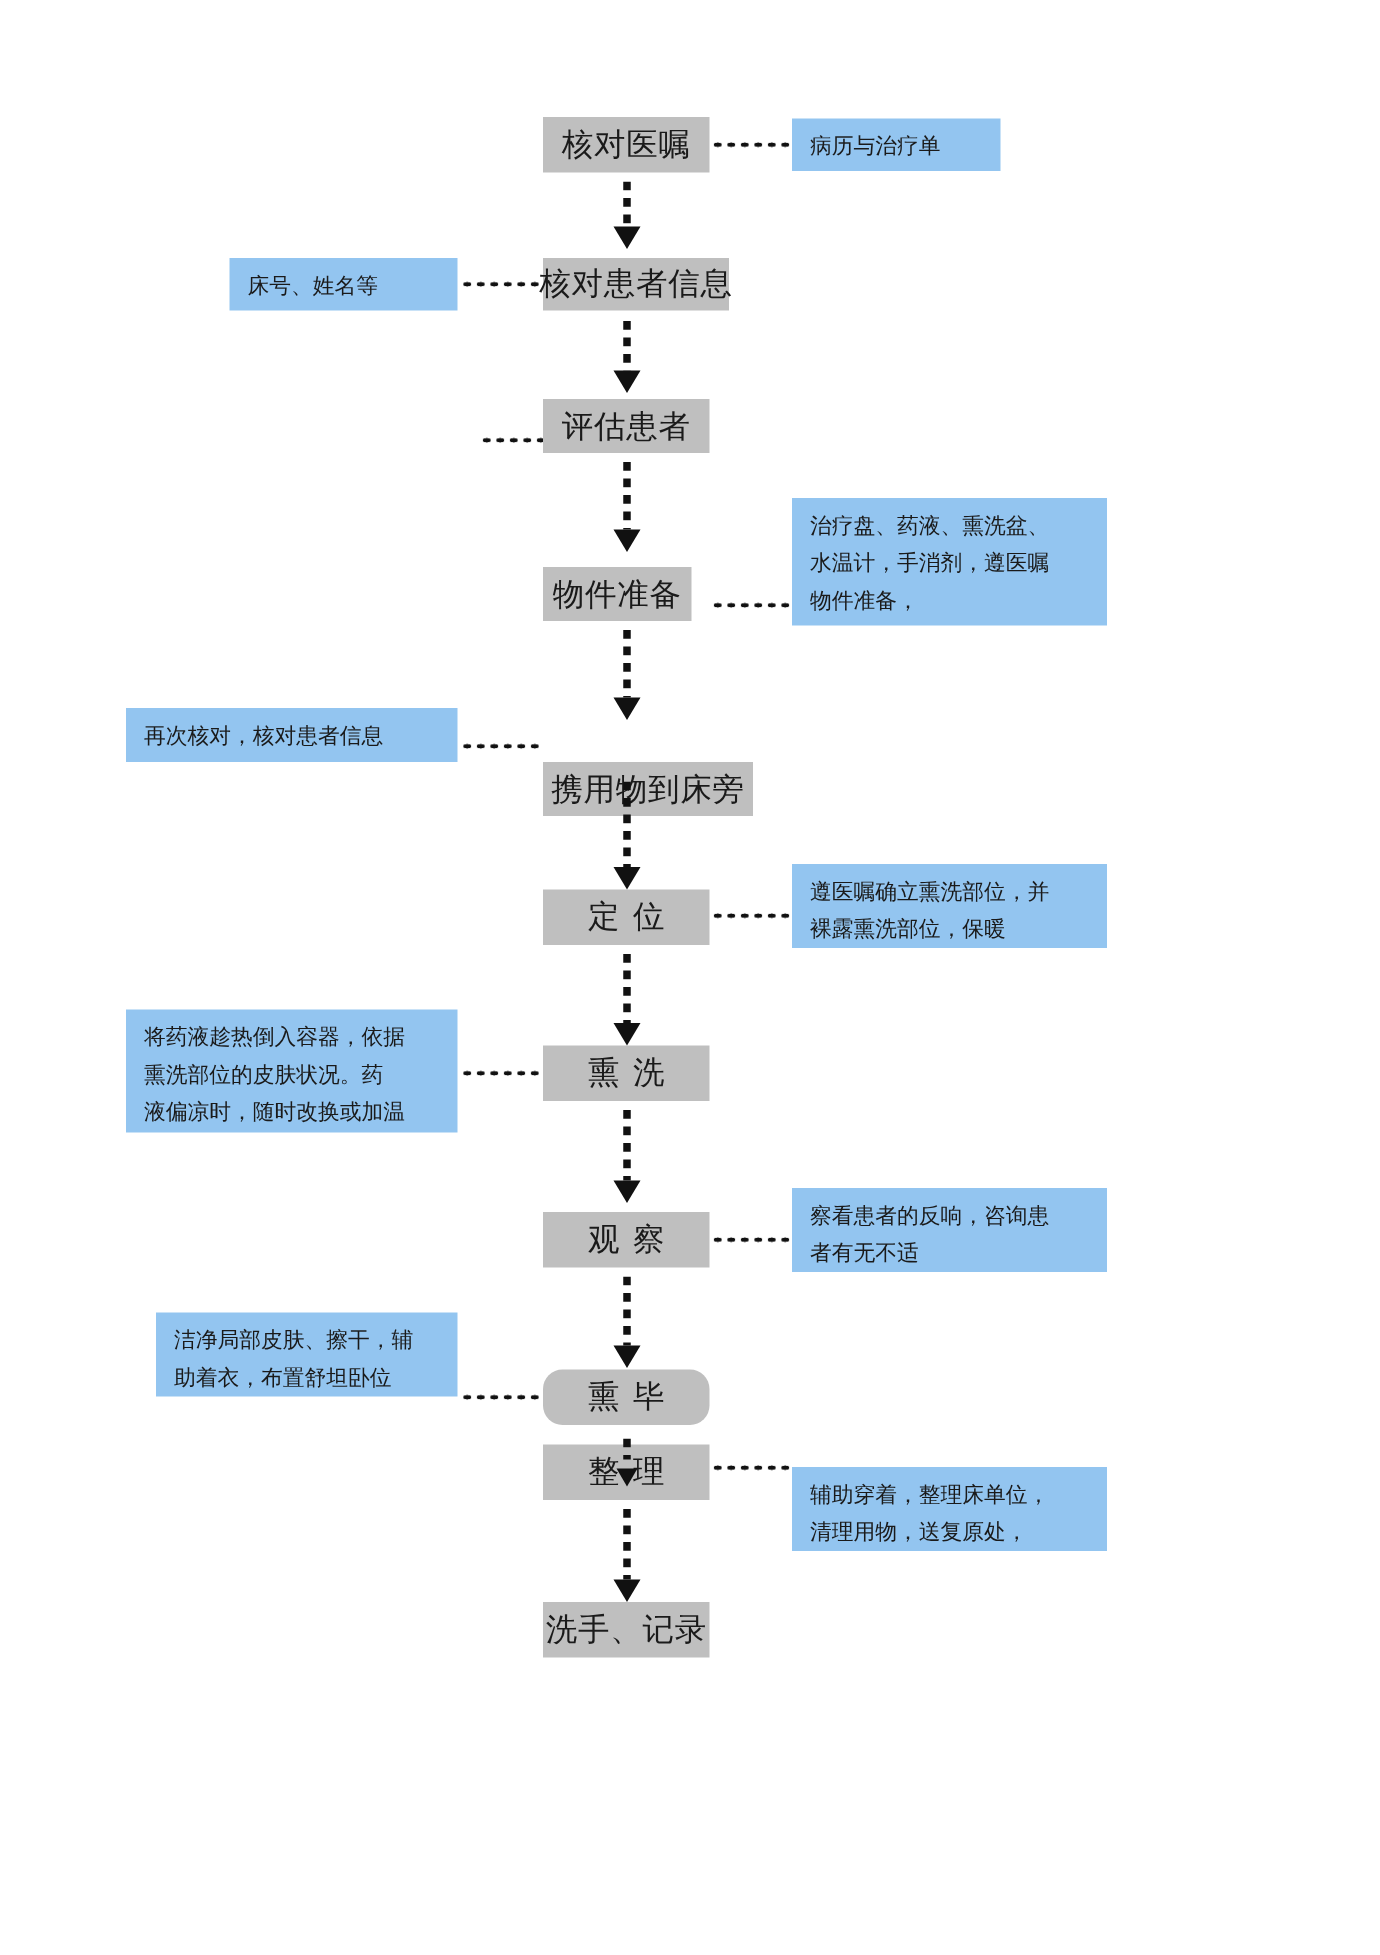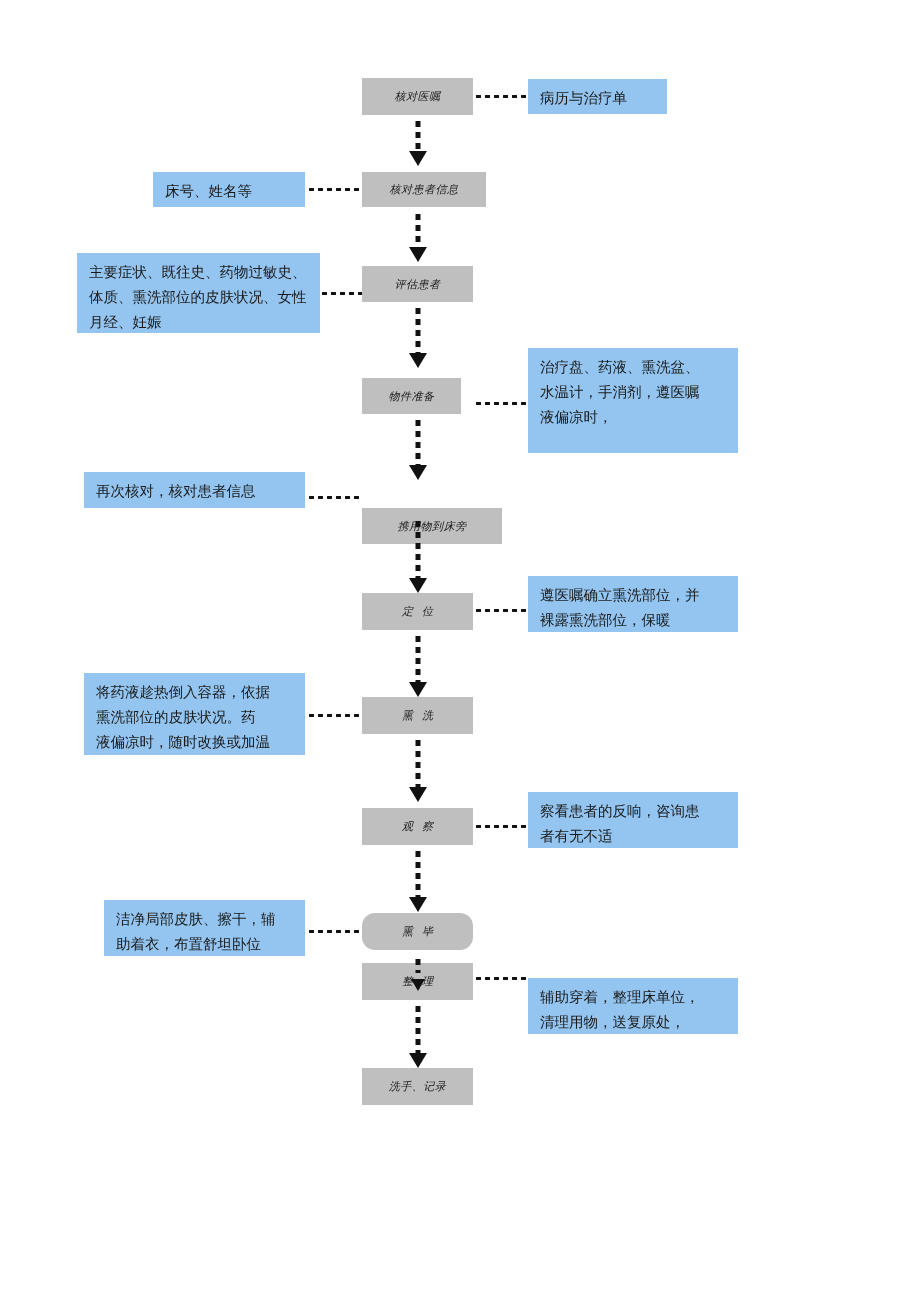--- a/index.html
+++ b/index.html
@@ -20,26 +20,25 @@
     overflow: hidden;
   }
 
   
   .node {
     position: absolute;
     box-sizing: border-box;
     display: flex;
     align-items: center;
     justify-content: center;
-    font-size: 11px;
+    font-size: 21px;
     line-height: 1.35;
     white-space: nowrap;
     letter-spacing: 0.5px;
     z-index: 3;
-    font-style: italic;
   }
   .node.gray {
     background: #bfbfbf;
     color: #1a1a1a;
   }
   .node.wide-spaced {
     letter-spacing: 9px;
     text-indent: 9px;
   }
 
@@ -133,39 +132,34 @@
 
   <div class="varrow" style="left:410px; top:214px; height:48px;">
     <div class="stem" style="height:33px;"></div>
     <div class="head"></div>
   </div>
 
   <div class="node gray" style="left:362px; top:266px; width:111px; height:36px;">
     <span>评估患者</span>
   </div>
   <div class="hdots" style="left:320px; top:291px; width:42px;"></div>
-  <div class="annot" style="left:77px; top:253px; width:243px; height:80px;">
-    <span class="ln">主要症状、既往史、药物过敏史、</span>
-    <span class="ln">体质、熏洗部位的皮肤状况、女性</span>
-    <span class="ln">月经、妊娠</span>
-  </div>
 
   <div class="varrow" style="left:410px; top:308px; height:60px;">
     <div class="stem" style="height:45px;"></div>
     <div class="head"></div>
   </div>
 
   <div class="node gray" style="left:362px; top:378px; width:99px; height:36px;">
     <span>物件准备</span>
   </div>
   <div class="hdots" style="left:474px; top:401px; width:54px;"></div>
-  <div class="annot" style="left:528px; top:348px; width:210px; height:105px;">
+  <div class="annot" style="left:528px; top:332px; width:210px; height:85px;">
     <span class="ln">治疗盘、药液、熏洗盆、</span>
     <span class="ln">水温计，手消剂，遵医嘱</span>
-    <span class="ln">液偏凉时，</span>
+    <span class="ln">物件准备，</span>
   </div>
 
   <div class="varrow" style="left:410px; top:420px; height:60px;">
     <div class="stem" style="height:45px;"></div>
     <div class="head"></div>
   </div>
 
   <div class="node gray" style="left:362px; top:484px; width:140px; height:36px;margin-top:24px;">
     <span>携用物到床旁</span>
   </div>
@@ -219,21 +213,21 @@
 
   <div class="varrow" style="left:410px; top:851px; height:61px;">
     <div class="stem" style="height:46px;"></div>
     <div class="head"></div>
   </div>
 
   <div class="node gray wide-spaced" style="left:362px; top:913px; width:111px; height:37px;border-radius:13px;">
     <span>熏毕</span>
   </div>
   <div class="hdots" style="left:307px; top:929px; width:55px;"></div>
-  <div class="annot" style="left:104px; top:900px; width:201px; height:56px;">
+  <div class="annot" style="left:104px; top:875px; width:201px; height:56px;">
     <span class="ln">洁净局部皮肤、擦干，辅</span>
     <span class="ln">助着衣，布置舒坦卧位</span>
   </div>
 
   <div class="varrow" style="left:410px; top:959px; height:32px; z-index:6;">
     <div class="stem" style="height:14px;"></div>
     <div class="head small"></div>
   </div>
 
   <div class="node gray wide-spaced" style="left:362px; top:963px; width:111px; height:37px;">

